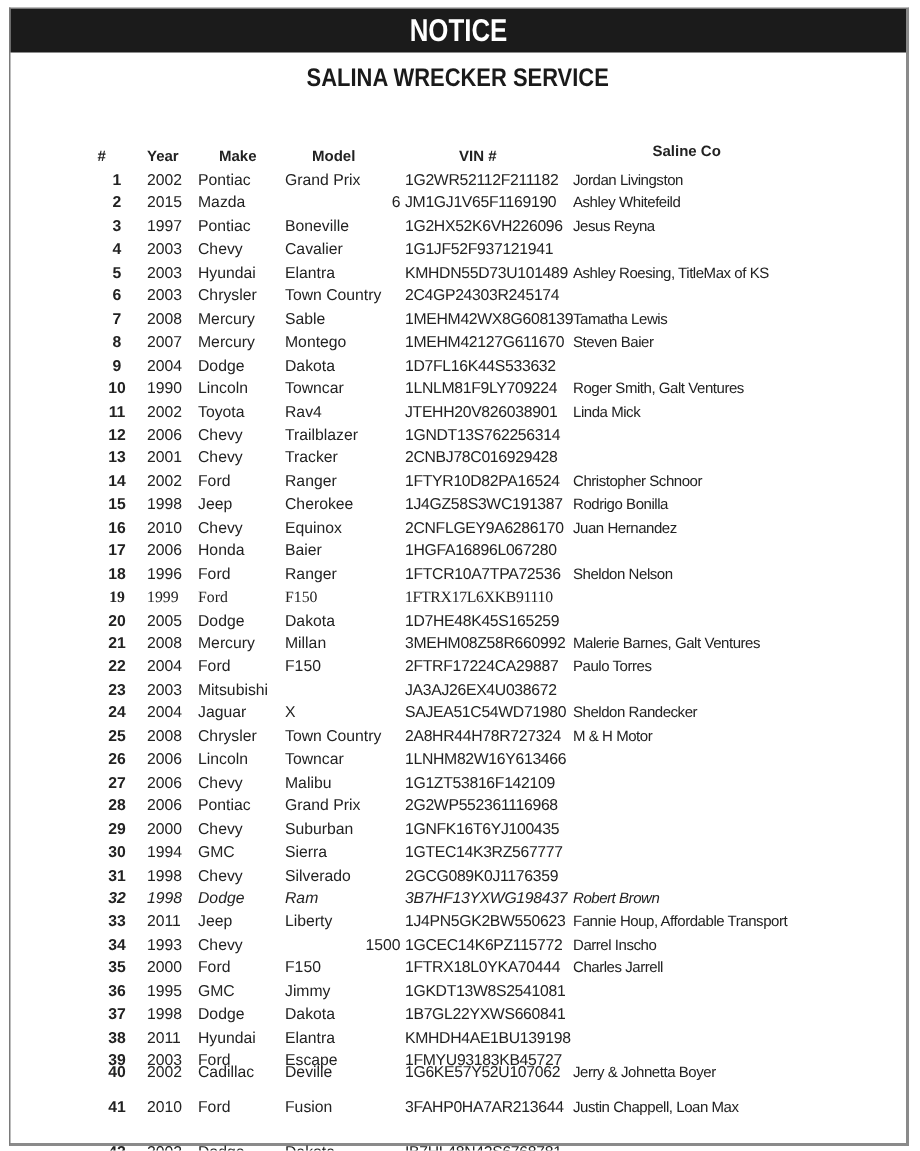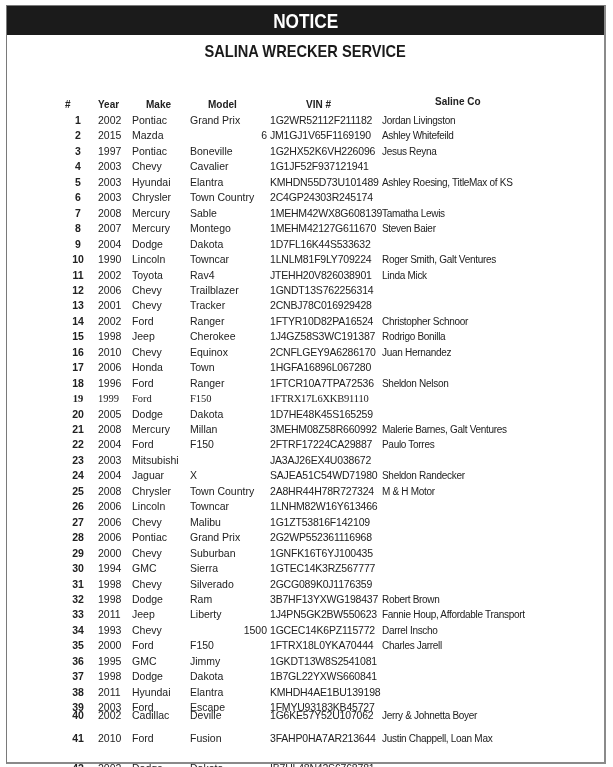--- a/index.html
+++ b/index.html
@@ -179,21 +179,21 @@
         <span class="c-make">Chevy</span>
         <span class="c-model">Equinox</span>
         <span class="c-pre"></span>
         <span class="c-vin">2CNFLGEY9A6286170</span>
         <span class="c-owner">Juan Hernandez</span>
       </div>
       <div class="row" style="top: 354.2px;">
         <span class="c-num">17</span>
         <span class="c-year">2006</span>
         <span class="c-make">Honda</span>
-        <span class="c-model">Town</span>
+        <span class="c-model">Baier</span>
         <span class="c-pre"></span>
         <span class="c-vin">1HGFA16896L067280</span>
       </div>
       <div class="row" style="top: 369.65px;">
         <span class="c-num">18</span>
         <span class="c-year">1996</span>
         <span class="c-make">Ford</span>
         <span class="c-model">Ranger</span>
         <span class="c-pre"></span>
         <span class="c-vin">1FTCR10A7TPA72536</span>
@@ -309,21 +309,21 @@
       </div>
       <div class="row" style="top: 570.5px;">
         <span class="c-num">31</span>
         <span class="c-year">1998</span>
         <span class="c-make">Chevy</span>
         <span class="c-model">Silverado</span>
         <span class="c-pre"></span>
         <span class="c-vin">2GCG089K0J1176359</span>
         <span class="c-owner"></span>
       </div>
-      <div class="row" style="top: 585.95px;">
+      <div class="row" style="top: 585.95px; font-style: italic;">
         <span class="c-num">32</span>
         <span class="c-year">1998</span>
         <span class="c-make">Dodge</span>
         <span class="c-model">Ram</span>
         <span class="c-pre"></span>
         <span class="c-vin">3B7HF13YXWG198437</span>
         <span class="c-owner">Robert Brown</span>
       </div>
       <div class="row" style="top: 601.4px;">
         <span class="c-num">33</span>

